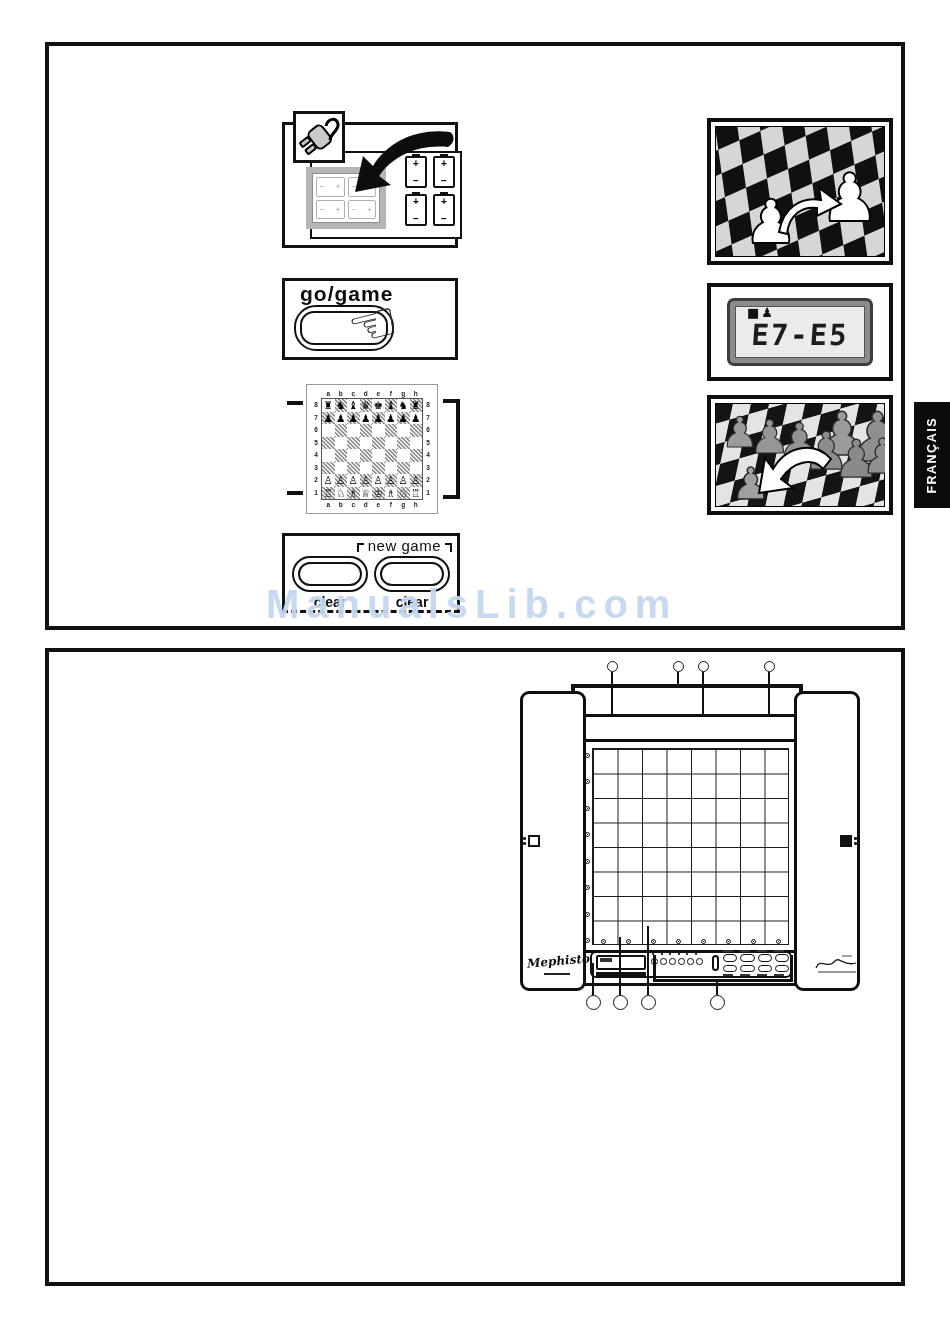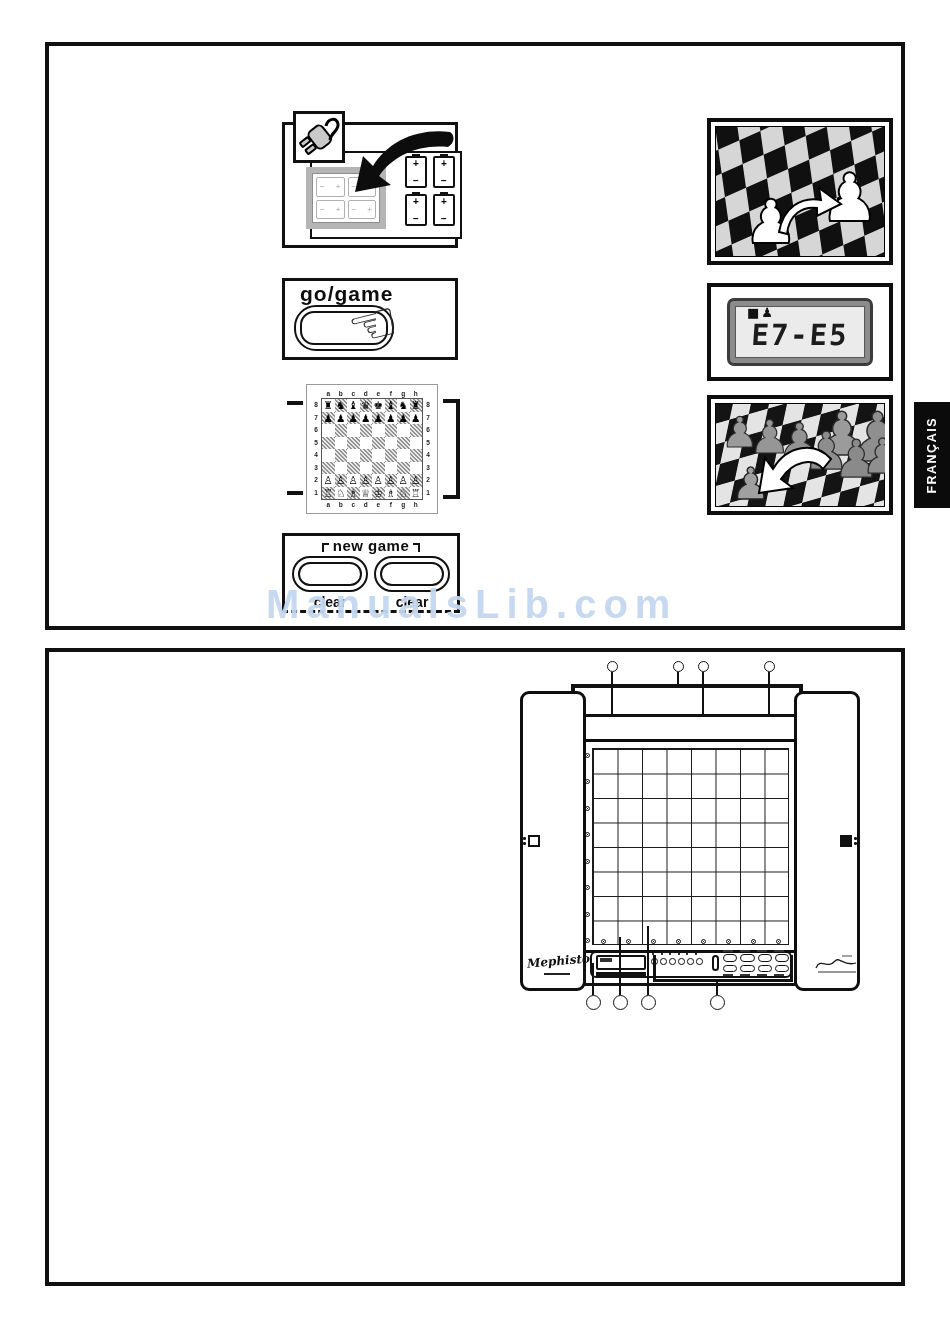--- a/index.html
+++ b/index.html
@@ -58,22 +58,22 @@
     border:1px solid #555; width:102px; height:102px; margin:-1px; }
   .sq { font-size:10.5px; line-height:12.5px; text-align:center; font-family:"DejaVu Sans", sans-serif; color:#000; background:#fff; overflow:hidden; }
   .sq.dark { background:repeating-linear-gradient(45deg,#929292 0 1px,#e9e9e9 1px 2.8px); }
   .stub { position:absolute; background:#111; }
   #bracket-right { position:absolute; left:443px; top:399px; width:17px; height:100px;
     border-top:4px solid #111; border-right:4px solid #111; border-bottom:4px solid #111; }
 
   
   #fig-newgame { position:absolute; left:282px; top:533px; width:178px; height:80px;
     border:3px solid #111; border-bottom:3px dashed #111; background:#fff; }
-  #newgame-title { position:absolute; left:290px; top:537px; width:162px; text-align:center;
-    font-size:15px; font-weight:bold; letter-spacing:.5px; color:#0d0d0d; }
+  #newgame-title { position:absolute; left:290px; top:537px; width:162px; text-align:right;
+    font-size:15px; font-weight:normal; letter-spacing:.5px; color:#0d0d0d; }
   .crnL,.crnR { display:inline-block; width:7px; height:9px; vertical-align:-1px; }
   .crnL { border-left:2.5px solid #111; border-top:2.5px solid #111; margin-right:4px; }
   .crnR { border-right:2.5px solid #111; border-top:2.5px solid #111; margin-left:4px; }
   #btn-clear { left:292px; top:556px; width:76px; height:36px; }
   #btn-enter { left:374px; top:556px; width:76px; height:36px; }
   .btn-label { position:absolute; top:594px; width:76px; text-align:center; font-size:14px; font-weight:bold; color:#0d0d0d; }
 
   
   .artbox { position:absolute; border:4px solid #0d0d0d; background:#fff; padding:4px; }
   #fig-pawnmove { left:707px; top:118px; width:186px; height:147px; }

